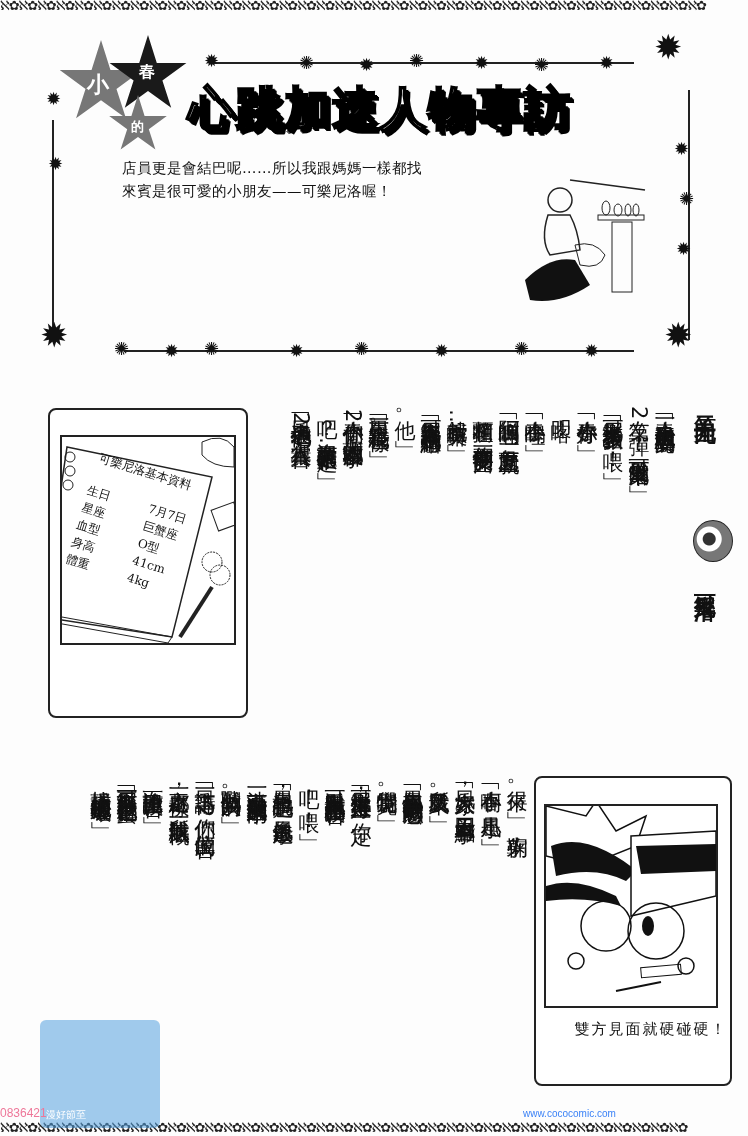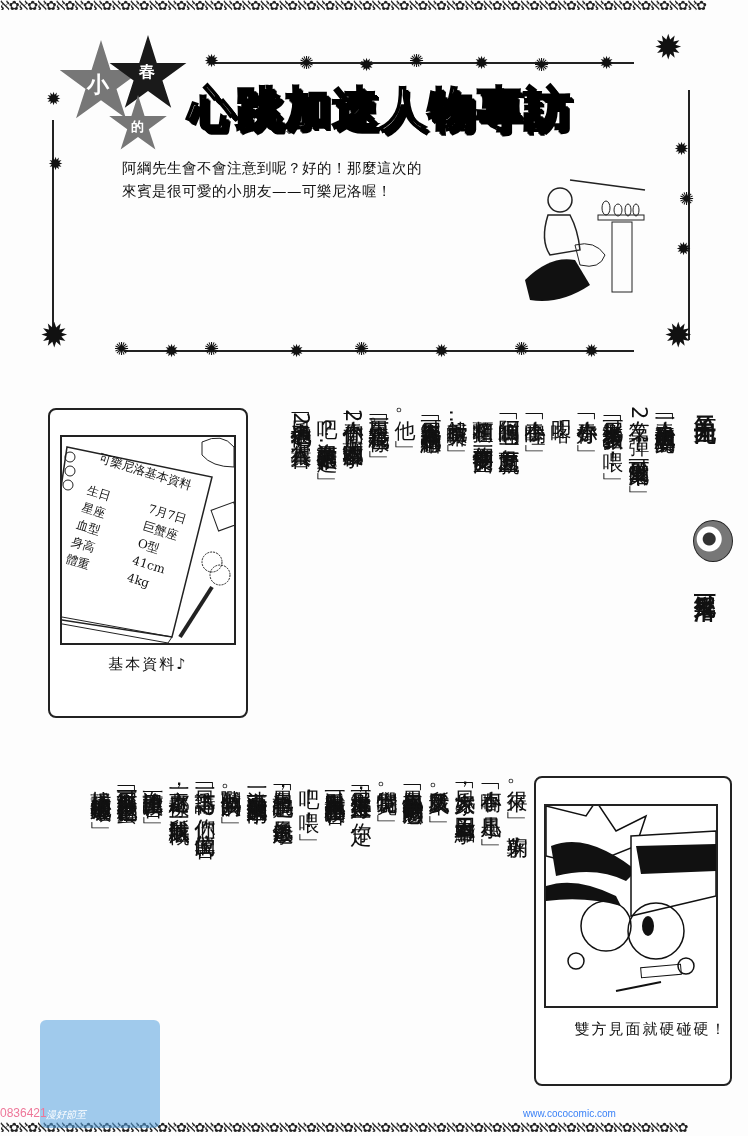--- a/index.html
+++ b/index.html
@@ -46,21 +46,21 @@
   .chapter-name { position:absolute; left:690px; top:576px; writing-mode:vertical-rl; font-size:22px; font-weight:bold; letter-spacing:2px; }
 
   .card { position:absolute; border:2px solid #222; border-radius:8px; background:#fff; }
   .card-img { position:absolute; border:2px solid #222; background:#fff; overflow:hidden; }
   .card-caption { position:absolute; text-align:center; font-size:15px; font-family:"DejaVu Serif", serif; letter-spacing:2px; }
 
   .note { position:absolute; transform:rotate(17deg); transform-origin:0 0; font-size:12px; line-height:18px; font-family:"DejaVu Serif", serif; }
   .note-row { display:flex; gap:30px; }
   .note-row span:first-child { width:34px; display:inline-block; }
 
-  .watermark { position:absolute; left:40px; top:1020px; width:120px; height:108px; background:rgba(84,160,222,0.55); border-radius:6px;font-style:italic; }
+  .watermark { position:absolute; left:40px; top:1020px; width:120px; height:108px; background:rgba(84,160,222,0.55); border-radius:6px; }
   .watermark .wm-text { position:absolute; bottom:6px; left:6px; font-size:10px; color:#fff; }
   .wm-left { position:absolute; left:0; top:1106px; font-size:12px; color:#e79; font-family:"Liberation Sans", sans-serif; }
 </style>
 </head>
 <body>
 
 <div class="deco-strip deco-top">ℵ✿ℵ✿ℵ✿ℵ✿ℵ✿ℵ✿ℵ✿ℵ✿ℵ✿ℵ✿ℵ✿ℵ✿ℵ✿ℵ✿ℵ✿ℵ✿ℵ✿ℵ✿ℵ✿ℵ✿ℵ✿ℵ✿ℵ✿ℵ✿ℵ✿ℵ✿ℵ✿ℵ✿ℵ✿ℵ✿ℵ✿ℵ✿ℵ✿ℵ✿ℵ✿ℵ✿ℵ✿ℵ✿</div>
 <div class="deco-strip deco-bottom">ℵ✿ℵ✿ℵ✿ℵ✿ℵ✿ℵ✿ℵ✿ℵ✿ℵ✿ℵ✿ℵ✿ℵ✿ℵ✿ℵ✿ℵ✿ℵ✿ℵ✿ℵ✿ℵ✿ℵ✿ℵ✿ℵ✿ℵ✿ℵ✿ℵ✿ℵ✿ℵ✿ℵ✿ℵ✿ℵ✿ℵ✿ℵ✿ℵ✿ℵ✿ℵ✿ℵ✿ℵ✿</div>
 
 <div class="frame">
@@ -96,21 +96,21 @@
 <div class="badge-star" style="left:58px;top:40px"></div>
 <div class="badge-star dark" style="left:108px;top:35px;width:80px;height:80px"></div>
 <div class="badge-star" style="left:108px;top:95px;width:60px;height:60px"></div>
 <span class="badge-char" style="left:87px;top:70px">小</span>
 <span class="badge-char small" style="left:139px;top:62px">春</span>
 <span class="badge-char small" style="left:131px;top:118px;font-size:13px">的</span>
 
 <div class="title">心跳加速人物專訪</div>
 
 <div class="intro">
-  <p>阿綱先生會不會注意到呢？好的！那麼這次的</p>
+  <p>店員更是會結巴呢……所以我跟媽媽一樣都找</p>
   <p>來賓是很可愛的小朋友——可樂尼洛喔！</p>
 </div>
 
 <svg class="illus-salon" viewBox="0 0 140 150">
   <line x1="50" y1="20" x2="125" y2="30" stroke="#222" stroke-width="1.5"></line>
   <rect x="78" y="55" width="46" height="5" fill="none" stroke="#222"></rect>
   <ellipse cx="86" cy="48" rx="4" ry="7" fill="none" stroke="#222"></ellipse>
   <ellipse cx="98" cy="50" rx="4" ry="6" fill="none" stroke="#222"></ellipse>
   <ellipse cx="108" cy="50" rx="3" ry="6" fill="none" stroke="#222"></ellipse>
   <ellipse cx="116" cy="50" rx="3" ry="6" fill="none" stroke="#222"></ellipse>
@@ -174,21 +174,20 @@
       <div class="note-row">
           <span>身高</span>
           <span>41cm</span>
         </div>
       <div class="note-row">
           <span>體重</span>
           <span>4kg</span>
         </div>
     </div>
   </div>
-  <div class="card-caption" style="left:0;top:245px;width:196px">基本資料♪</div>
 </div>
 
 <div class="vcol" style="left:46px;top:774px;height:300px;width:484px">
   <p>得來。」　鞠躬！</p>
   <p>小春「啊！是小風！」</p>
   <p>風「大家好，因為日本有點事，</p>
   <p>所以我又來了。」</p>
   <p>里包恩「怪不得我的奶嘴怎麼感</p>
   <p>覺特別亮呢。」</p>
   <p>可樂尼洛「你來得正好，你一定</p>

